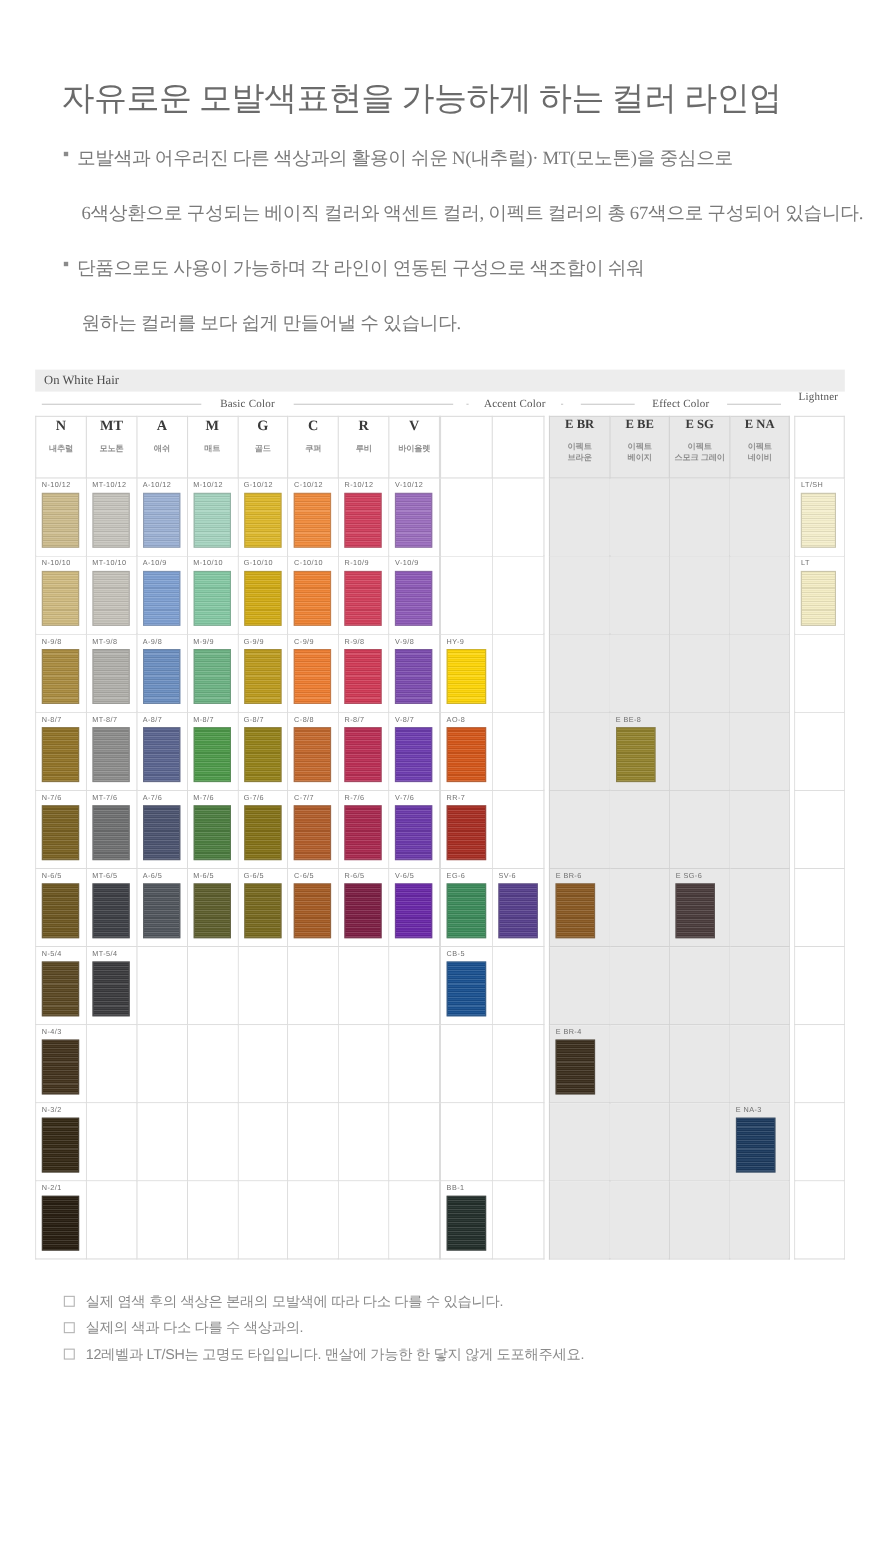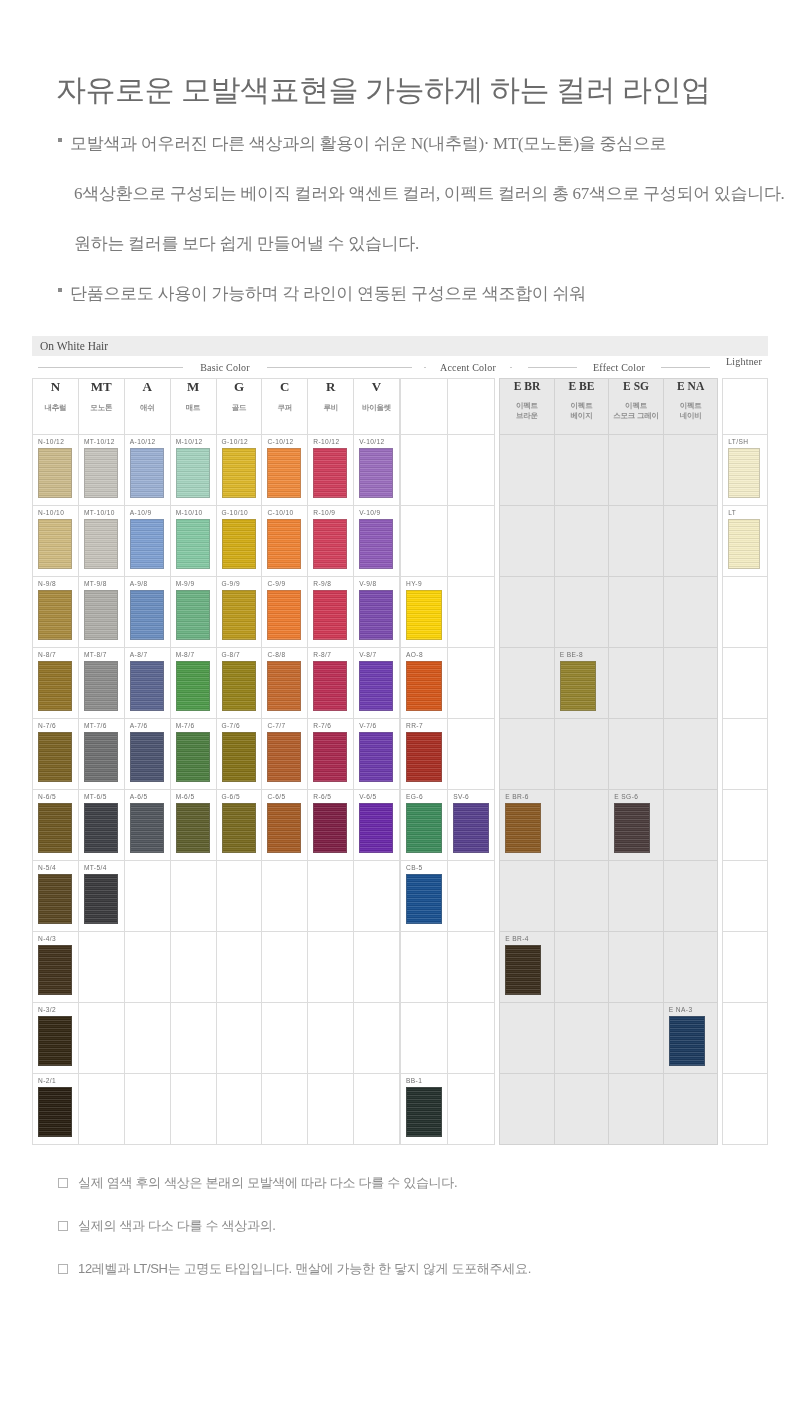--- a/index.html
+++ b/index.html
@@ -192,43 +192,42 @@
     margin: 26px 0 0 58px;
     width: 700px;
   }
   .note {
     font-size: 13px;
     color: #8a8a8a;
     line-height: 1.85;
     letter-spacing: -0.3px;
     position: relative;
     padding-left: 20px;
-    margin-top: 19px;
   }
   .note::before {
     content: "";
     position: absolute;
     left: 0; top: 7px;
     width: 8px; height: 8px;
     border: 1px solid #b3b3b3;
   }
 </style>
 </head>
 <body>
 
 <div class="page-head">
   <h1 class="page-title">자유로운 모발색표현을 가능하게 하는 컬러 라인업</h1>
   <div class="bullet-list">
     <div class="bullet-block">
       <div class="bullet-line first">모발색과 어우러진 다른 색상과의 활용이 쉬운 N(내추럴)· MT(모노톤)을 중심으로</div>
       <div class="bullet-line cont">6색상환으로 구성되는 베이직 컬러와 액센트 컬러, 이펙트 컬러의 총 67색으로 구성되어 있습니다.</div>
     </div>
     <div class="bullet-block">
+      <div class="bullet-line first">단품으로도 사용이 가능하며 각 라인이 연동된 구성으로 색조합이 쉬워</div>
       <div class="bullet-line cont">원하는 컬러를 보다 쉽게 만들어낼 수 있습니다.</div>
-      <div class="bullet-line first">단품으로도 사용이 가능하며 각 라인이 연동된 구성으로 색조합이 쉬워</div>
     </div>
   </div>
 </div>
 
 <div class="owh-bar">
   <span>On White Hair</span>
 </div>
 
 <div class="grouprow">
   <div class="grp grp-basic ruled">Basic Color</div>

